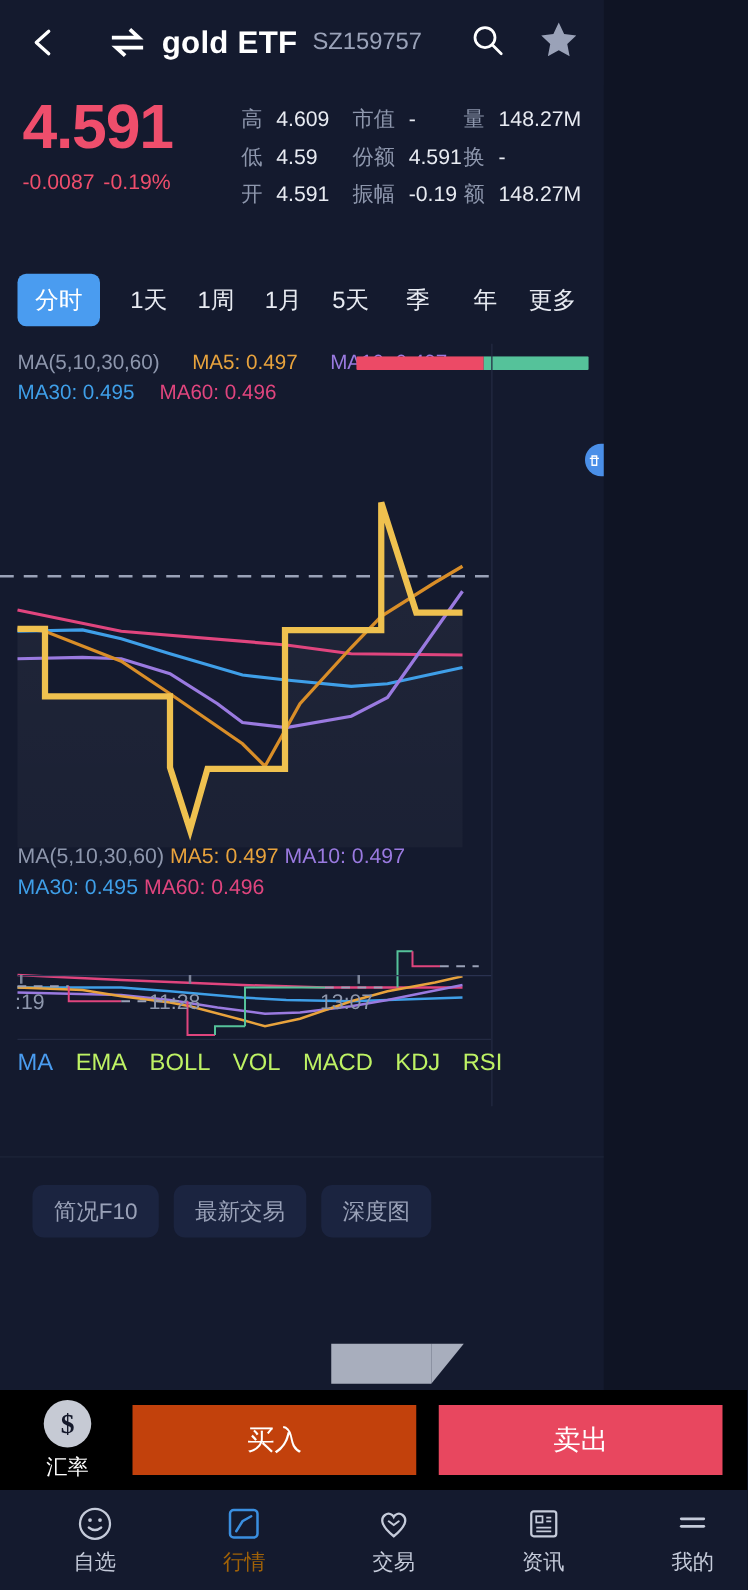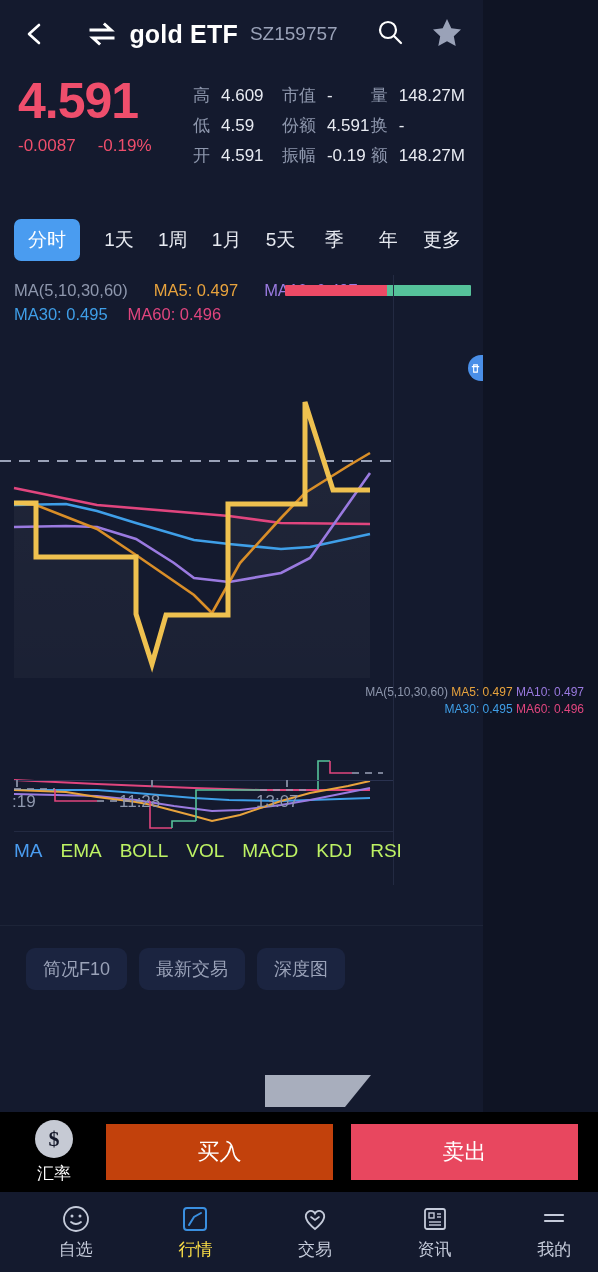--- a/index.html
+++ b/index.html
@@ -24,21 +24,21 @@
   .swap-icon { width: 30px; height: 26px; }
   .sym-name { font-size: 25px; font-weight: bold; color: #ffffff; letter-spacing: .2px; }
   .sym-code { font-size: 19px; color: #9aa2b8; font-weight: normal; }
   .header-right { display: flex; align-items: center; gap: 26px; flex: 0 0 auto; }
   .ico-btn { cursor: pointer; }
 
   
   .price-block { display: flex; padding: 8px 18px 14px 18px; }
   .price-left { width: 175px; flex: 0 0 auto; }
   .big-price { font-size: 50px; font-weight: bold; color: #ef4e6c; line-height: 1.02; letter-spacing: -1px; }
-  .chg-row { display: flex; gap: 22px; margin-top: 9px; font-size: 17px; color: #ef4e6c; }
+  .chg-row { display: flex; gap: 7px; margin-top: 9px; font-size: 17px; color: #ef4e6c; }
   .stats { flex: 1; display: grid; grid-template-columns: repeat(3, 1fr); column-gap: 6px; row-gap: 7px; padding-top: 8px; }
   .stat { display: flex; align-items: baseline; gap: 11px; font-size: 17px; }
   .stat .k { color: #8e97ad; flex: 0 0 auto; }
   .stat .v { color: #e8ebf2; }
 
   
   .period-tabs { display: flex; align-items: center; padding: 6px 14px 14px 14px; }
   .ptab {
     flex: 1; text-align: center; font-size: 19px; color: #e8ebf2;
     padding: 8px 0; cursor: pointer; border-radius: 7px; margin-top: 32px;
@@ -61,21 +61,21 @@
   .ratio-green { background: #55c29a; }
 
   .side-tab {
     position: absolute; right: 0; top: 80px; width: 15px; height: 26px;
     background: #4a8fe8; border-radius: 13px 0 0 13px;
     display: flex; align-items: center; justify-content: center; cursor: pointer;
   }
   .vline { position: absolute; left: 393px; top: 0; width: 1px; height: 610px; background: #232a42; }
 
   .main-chart { position: absolute; left: 0; top: 58px; width: 598px; height: 345px; }
-  .sub-legend { position: absolute; left: 0; top: 405px; width: 598px; padding: 4px 14px 0 14px; font-size: 12px; line-height: 1.45; text-align: right; }
+  .sub-legend { position: absolute; left: 0; top: 394px; width: 598px; padding: 4px 14px 0 14px; font-size: 17px; line-height: 1.45; }
   .sub-chart { position: absolute; left: 0; top: 468px; width: 598px; height: 110px; }
   .time-axis { position: absolute; left: 0; top: 505px; width: 393px; height: 60px; }
   .axis-line { position: absolute; left: 14px; top: 0; width: 379px; height: 1px; background: #2a3250; }
   .tick { position: absolute; top: 0; width: 2px; height: 7px; background: #7b8398; }
   .tlabel { position: absolute; top: 12px; font-size: 17px; color: #8e97ad; }
 
   .ind-tabs { position: absolute; left: 0; top: 565px; width: 393px; display: flex; gap: 18px; padding: 0 14px; font-size: 19px; }
   .ind { color: #bef264; cursor: pointer; }
   .ind.active { color: #4a9cf0; }
   .hline-top { position: absolute; left: 14px; top: 556px; width: 379px; height: 1px; background: #232a42; }
@@ -110,21 +110,21 @@
   .sell-btn { background: #e8475f; }
 
   
   .bottom-nav {
     position: absolute; left: 16px; bottom: 0; width: 598px; height: 80px;
     background: #141a2e; display: flex; align-items: center;
   }
   .nav-item { flex: 1; text-align: center; cursor: pointer; }
   .nav-ico { height: 30px; display: flex; align-items: center; justify-content: center; }
   .nav-label { font-size: 17px; color: #c5cbda; margin-top: 4px; }
-  .nav-item.active .nav-label { color: #fde047; }
+  .nav-item.active .nav-label { color: #a16207; }
 </style>
 </head>
 <body>
 
 <div id="app">
 
   <div class="header">
     <div class="back-chevron ico-btn">
       <svg width="30" height="30" viewBox="0 0 30 30">
           <polyline points="19,6 9,15 19,24" fill="none" stroke="#ffffff" stroke-width="2.6" stroke-linecap="round" stroke-linejoin="round"></polyline>

